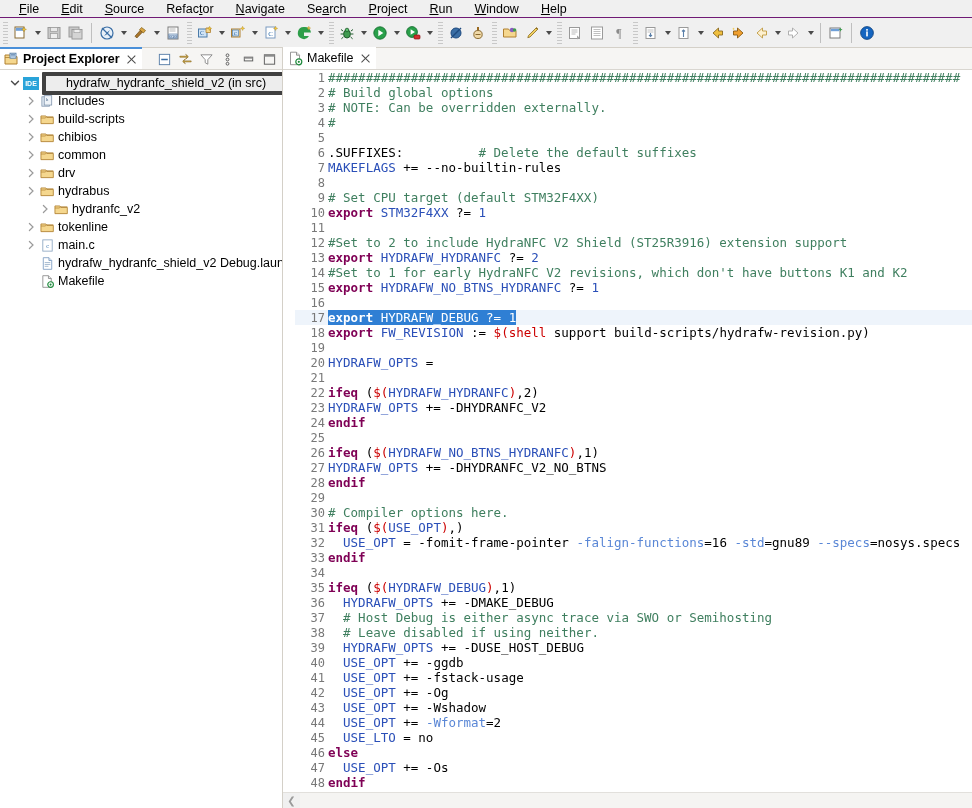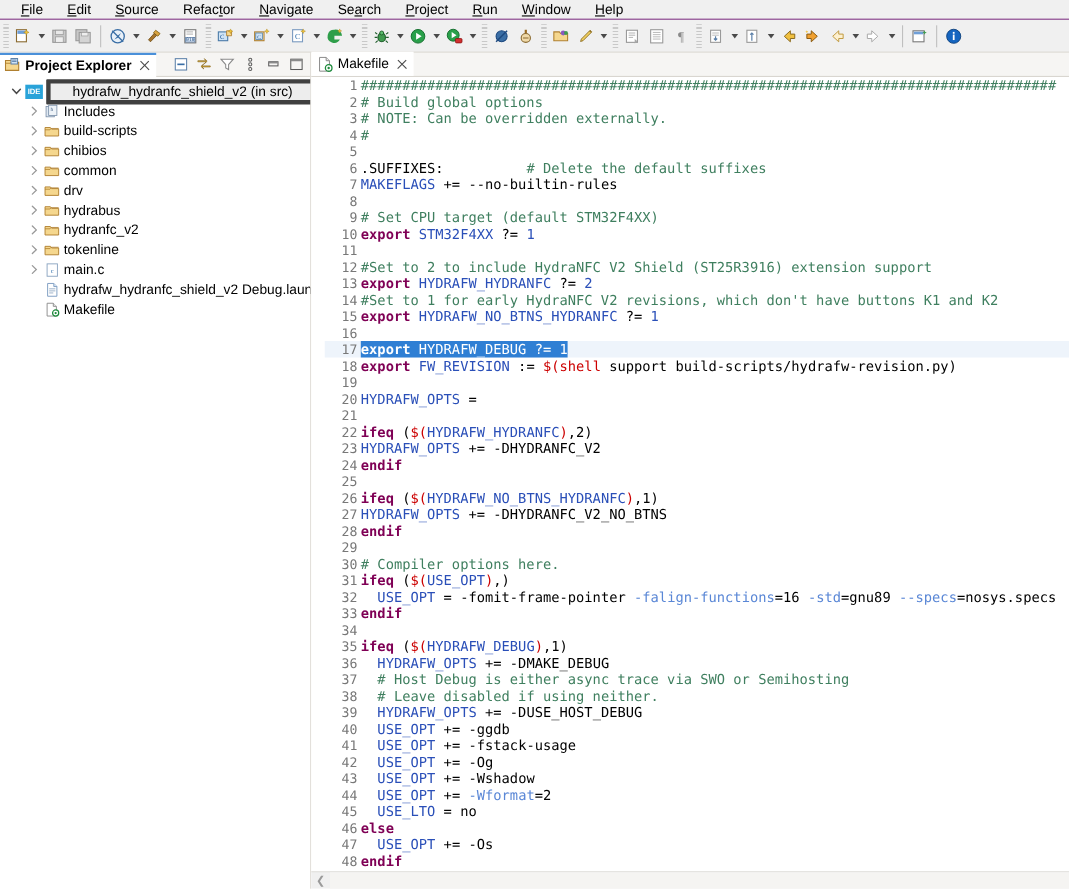--- a/index.html
+++ b/index.html
@@ -49,21 +49,21 @@
     border-top:4px solid #4a4a4a;display:block;
   }
   
   #main{display:flex;height:760px;}
   
   #explorer{
     width:283px;flex:none;display:flex;flex-direction:column;
     background:#ffffff;border-right:1px solid #d4d0c8;box-sizing:border-box;
   }
   #explorer-tabrow{
-    height:22px;display:flex;align-items:center;
+    height:22px;display:flex;align-items:flex-end;
     background:#f6f5f3;
     border-bottom:1px solid #d9d6d0;
     box-sizing:border-box;
   }
   .view-tab{
     display:flex;align-items:center;height:22px;padding:0 4px 0 4px;
     background:#ffffff;
     border-top:2px solid #4a90d9;
     box-sizing:border-box;
   }
@@ -520,21 +520,21 @@
             </svg>
           </span>
           <span class="tico">
             <svg width="15" height="15" viewBox="0 0 16 16">
               <path d="M1 4.2h5.2L7.4 5.8H14.2v6.6H1z" fill="#f5d78e" stroke="#b08030" stroke-width=".9"></path>
               <path d="M1 6.4h4.8l1.1-1.3h7.3" fill="none" stroke="#b08030" stroke-width=".8"></path>
             </svg>
           </span>
           <span class="tlabel">hydrabus</span>
         </div>
-        <div class="tree-row" style="padding-left: 24px;">
+        <div class="tree-row" style="padding-left: 24px; margin-left: 14px;">
           <span class="twisty">
             <svg width="10" height="10" viewBox="0 0 10 10">
               <path d="M3.4 1.5L7 5 3.4 8.5" fill="none" stroke="#9a9a9a" stroke-width="1.2" stroke-linecap="round"></path>
             </svg>
           </span>
           <span class="tico">
             <svg width="15" height="15" viewBox="0 0 16 16">
               <path d="M1 4.2h5.2L7.4 5.8H14.2v6.6H1z" fill="#f5d78e" stroke="#b08030" stroke-width=".9"></path>
               <path d="M1 6.4h4.8l1.1-1.3h7.3" fill="none" stroke="#b08030" stroke-width=".8"></path>
             </svg>

